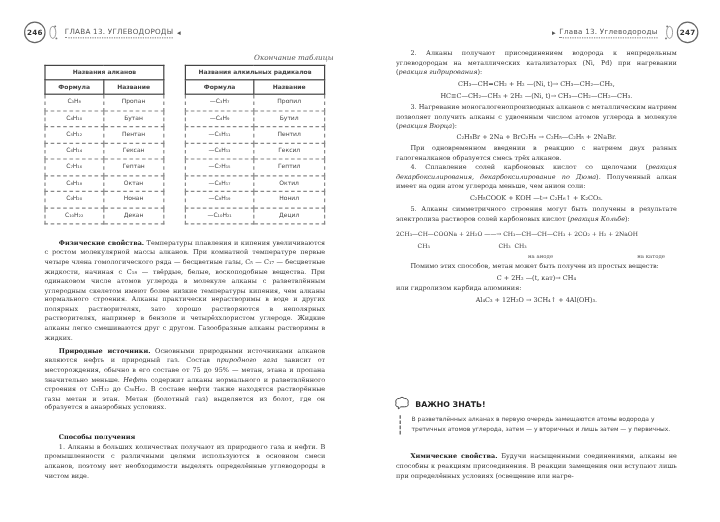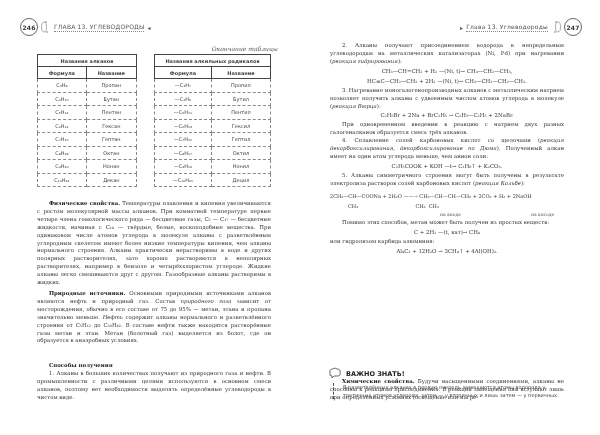--- a/index.html
+++ b/index.html
@@ -19,21 +19,21 @@
   th{border:1px solid #444;font-weight:bold;height:11px;padding:0;}
   td{border:1px dashed #888;text-align:center;height:12.5px;padding:0;}
   .t1{left:37px;width:100px;}
   .t2{left:154px;width:117px;}
   .txt{position:absolute;left:37px;width:234px;font-size:5.4px;line-height:7.9px;text-align:justify;}
   .rtxt{position:absolute;left:30px;width:234px;font-size:5.4px;line-height:7.9px;text-align:justify;}
   p{margin:0;text-indent:12px;}
   b{color:#222;}
   .eq{text-align:center;font-size:5.4px;line-height:9px;margin:1px 0;}
   .important{position:absolute;left:28px;top:330px;width:240px;font-family:"DejaVu Sans",sans-serif;font-size:5px;line-height:8px;color:#444;}
-  .imp-title{font-weight:bold;font-size:6.5px;color:#222;display:flex;align-items:center;gap:4px;margin-top:37px;}
+  .imp-title{font-weight:bold;font-size:6.5px;color:#222;display:flex;align-items:center;gap:4px;}
   .imp-body{border-left:1px dashed #555;margin-left:5px;padding-left:9px;margin-top:3px;}
   .brace{font-size:4.5px;color:#555;}
 </style>
 </head>
 <body>
 
 <div class="page left">
   <div class="hdr hdr-left">
     <span class="pnum">246</span>
     <span class="deco">

